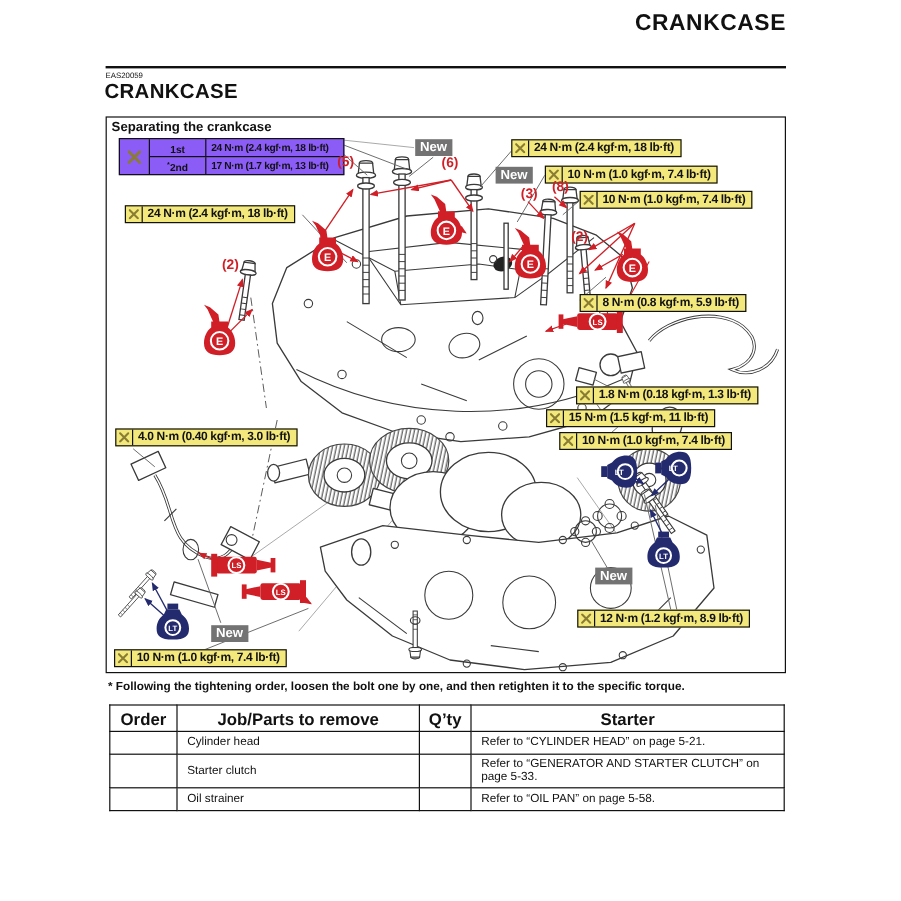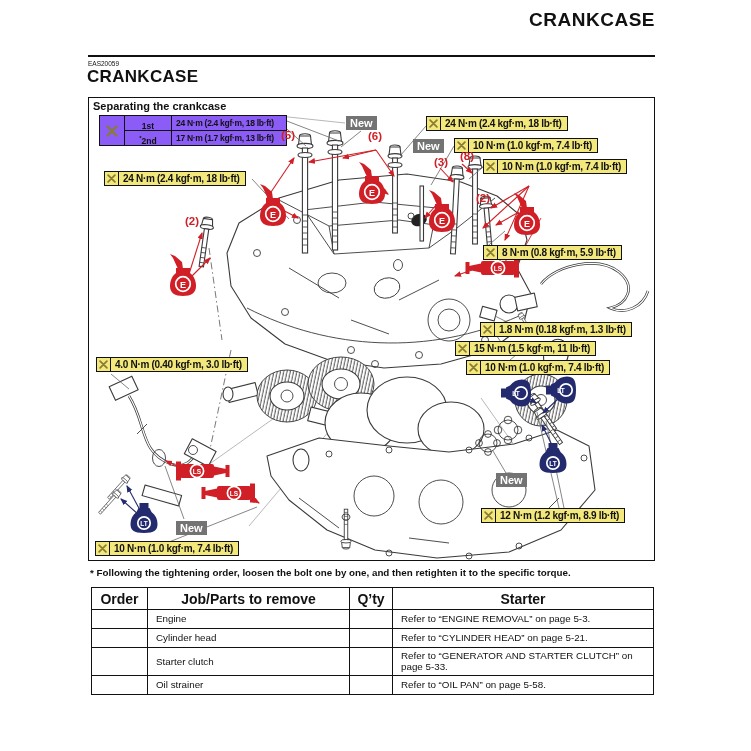--- a/index.html
+++ b/index.html
@@ -433,26 +433,20 @@
       <tr>
         <th>Order</th>
         <th>Job/Parts to remove</th>
         <th>Q’ty</th>
         <th>Starter</th>
       </tr>
     </thead>
     <tbody>
       <tr>
         <td class="c-order"></td>
-        <td>Engine</td>
-        <td class="c-qty"></td>
-        <td>Refer to “ENGINE REMOVAL” on page 5-3.</td>
-      </tr>
-      <tr>
-        <td class="c-order"></td>
         <td>Cylinder head</td>
         <td class="c-qty"></td>
         <td>Refer to “CYLINDER HEAD” on page 5-21.</td>
       </tr>
       <tr>
         <td class="c-order"></td>
         <td>Starter clutch</td>
         <td class="c-qty"></td>
         <td>Refer to “GENERATOR AND STARTER CLUTCH” on page 5-33.</td>
       </tr>

